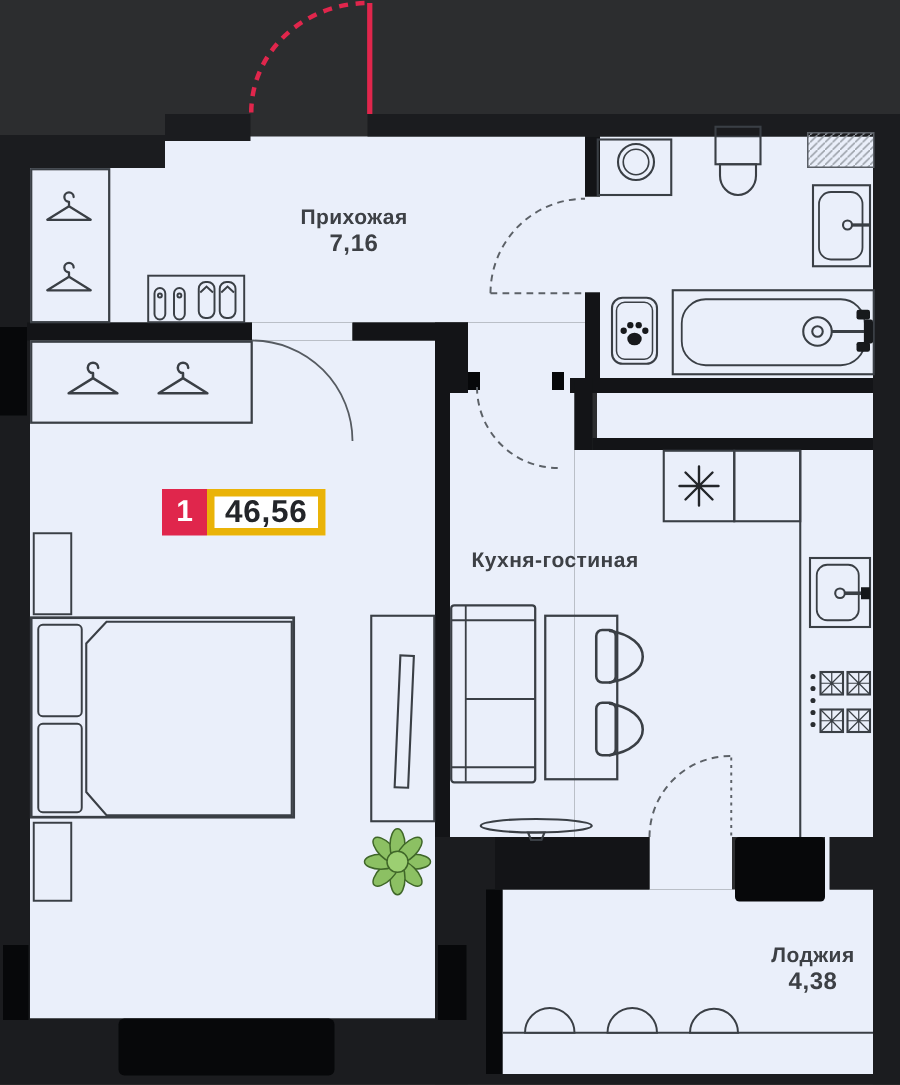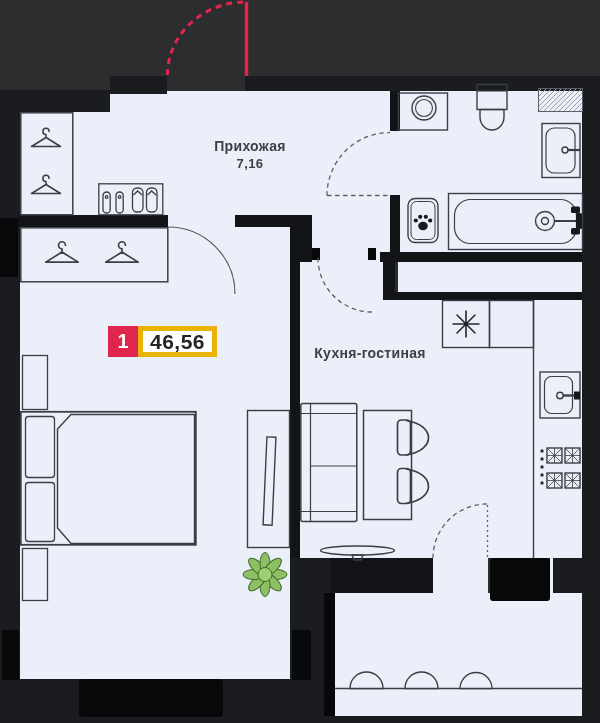--- a/index.html
+++ b/index.html
@@ -6,21 +6,21 @@
   .plan{position:relative;width:600px;height:723px;background:#2c2d2f;overflow:hidden;
         font-family:"Liberation Sans","DejaVu Sans",sans-serif;}
   .f{position:absolute;background:#eaeffa;}
   .w{position:absolute;background:#1b1c1f;}
   .wd{position:absolute;background:#131417;}
   .acc{position:absolute;background:#07080a;}
   .gap{position:absolute;background:#eaeffa;}
   .art{position:absolute;left:0;top:0;pointer-events:none;}
   .room-label{position:absolute;transform:translate(-50%,-50%);text-align:center;color:#3d4045;white-space:nowrap;}
   .rname{font-size:14px;font-weight:600;letter-spacing:.3px;}
-  .rarea{font-size:13px;font-weight:700;margin-top:2px;letter-spacing:.4px;}
+  .rarea{font-size:16px;font-weight:700;margin-top:2px;letter-spacing:.4px;}
   .badge{position:absolute;left:108px;top:326px;height:31px;display:flex;}
   .badge-num{width:30px;background:#e0264c;color:#ffffff;display:flex;align-items:center;justify-content:center;
              font-size:20px;font-weight:700;}
   .badge-area{background:#ffffff;border:5px solid #eab308;color:#232529;display:flex;align-items:center;justify-content:center;
               font-size:21px;font-weight:700;padding:0 7px;letter-spacing:.5px;}
 </style>
 </head>
 <body>
 
 <div class="plan">
@@ -269,26 +269,30 @@
     </g>
 
     <g stroke="#3a3f45" stroke-width="1.3">
       <path d="M335,688.5 H582" fill="none"></path>
       <path d="M350,688.5 A16.5,16.5 0 0 1 383,688.5 Z" fill="#eaeffa"></path>
       <path d="M405,688.5 A16.5,16.5 0 0 1 438,688.5 Z" fill="#eaeffa"></path>
       <path d="M460,688.5 A16,16 0 0 1 492,688.5 Z" fill="#eaeffa"></path>
     </g>
   </svg>
 
-  <div class="room-label" style="left:250px;top:154px">
+  <div class="room-label" style="left:236px;top:154px">
     <div class="rname">Прихожая</div>
     <div class="rarea">7,16</div>
   </div>
-  <div class="room-label" style="left:370px;top:353px">
+  <div class="room-label" style="left:370px;top:373px">
     <div class="rname">Кухня-гостиная</div>
+  </div>
+  <div class="room-label" style="left:542px;top:646px">
+    <div class="rname">Лоджия</div>
+    <div class="rarea">4,38</div>
   </div>
 
   <div class="badge">
     <div class="badge-num">1</div>
     <div class="badge-area">46,56</div>
   </div>
 
 </div>
 
 </body></html>

